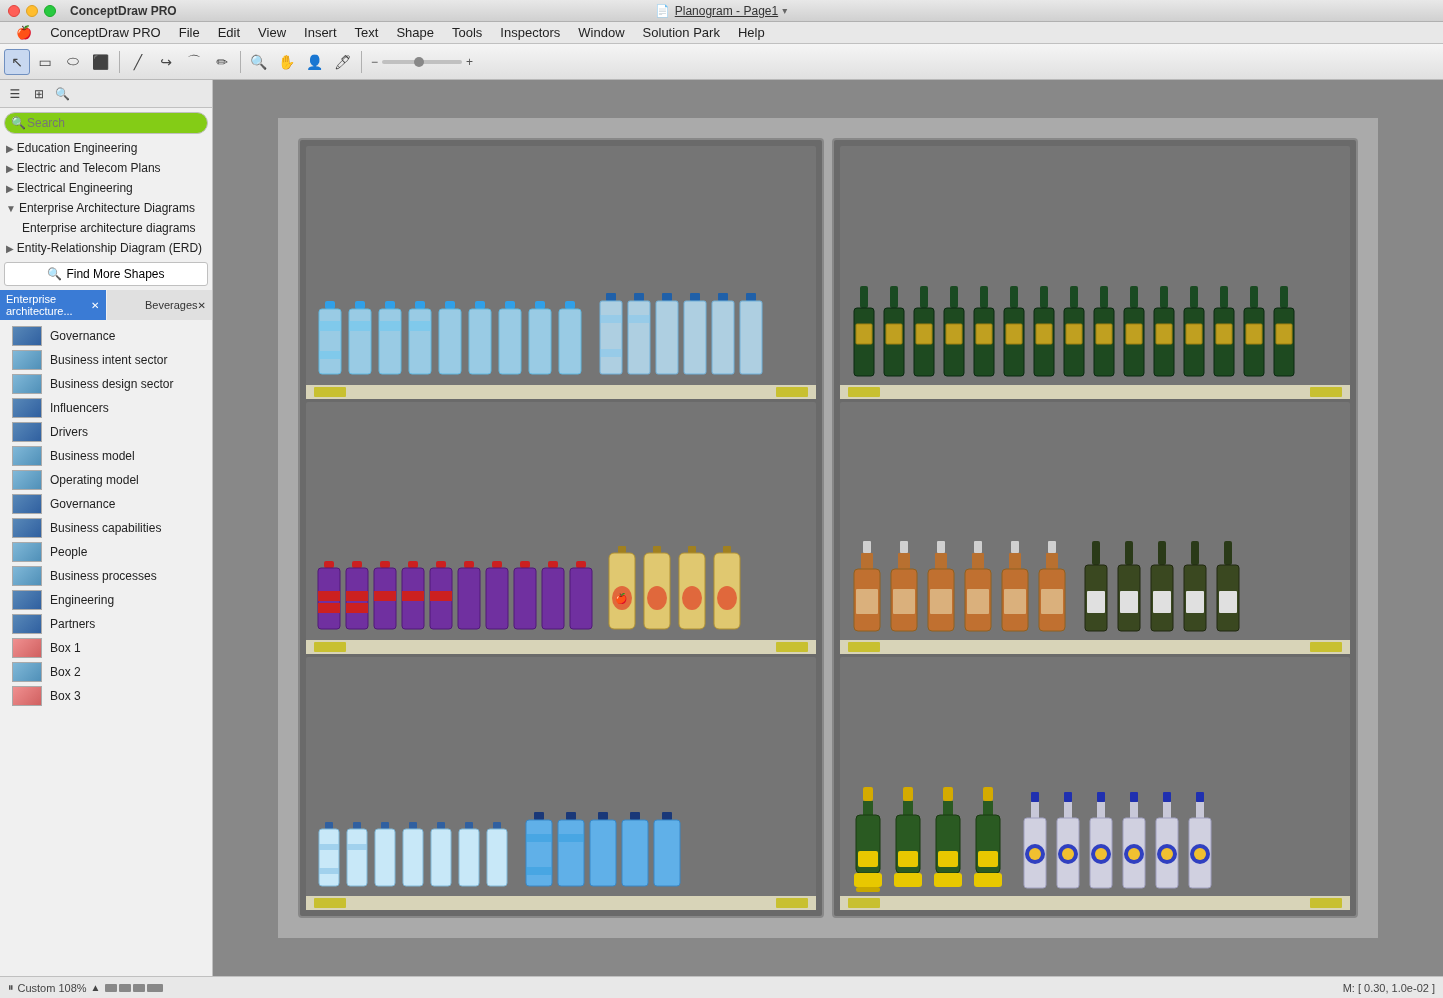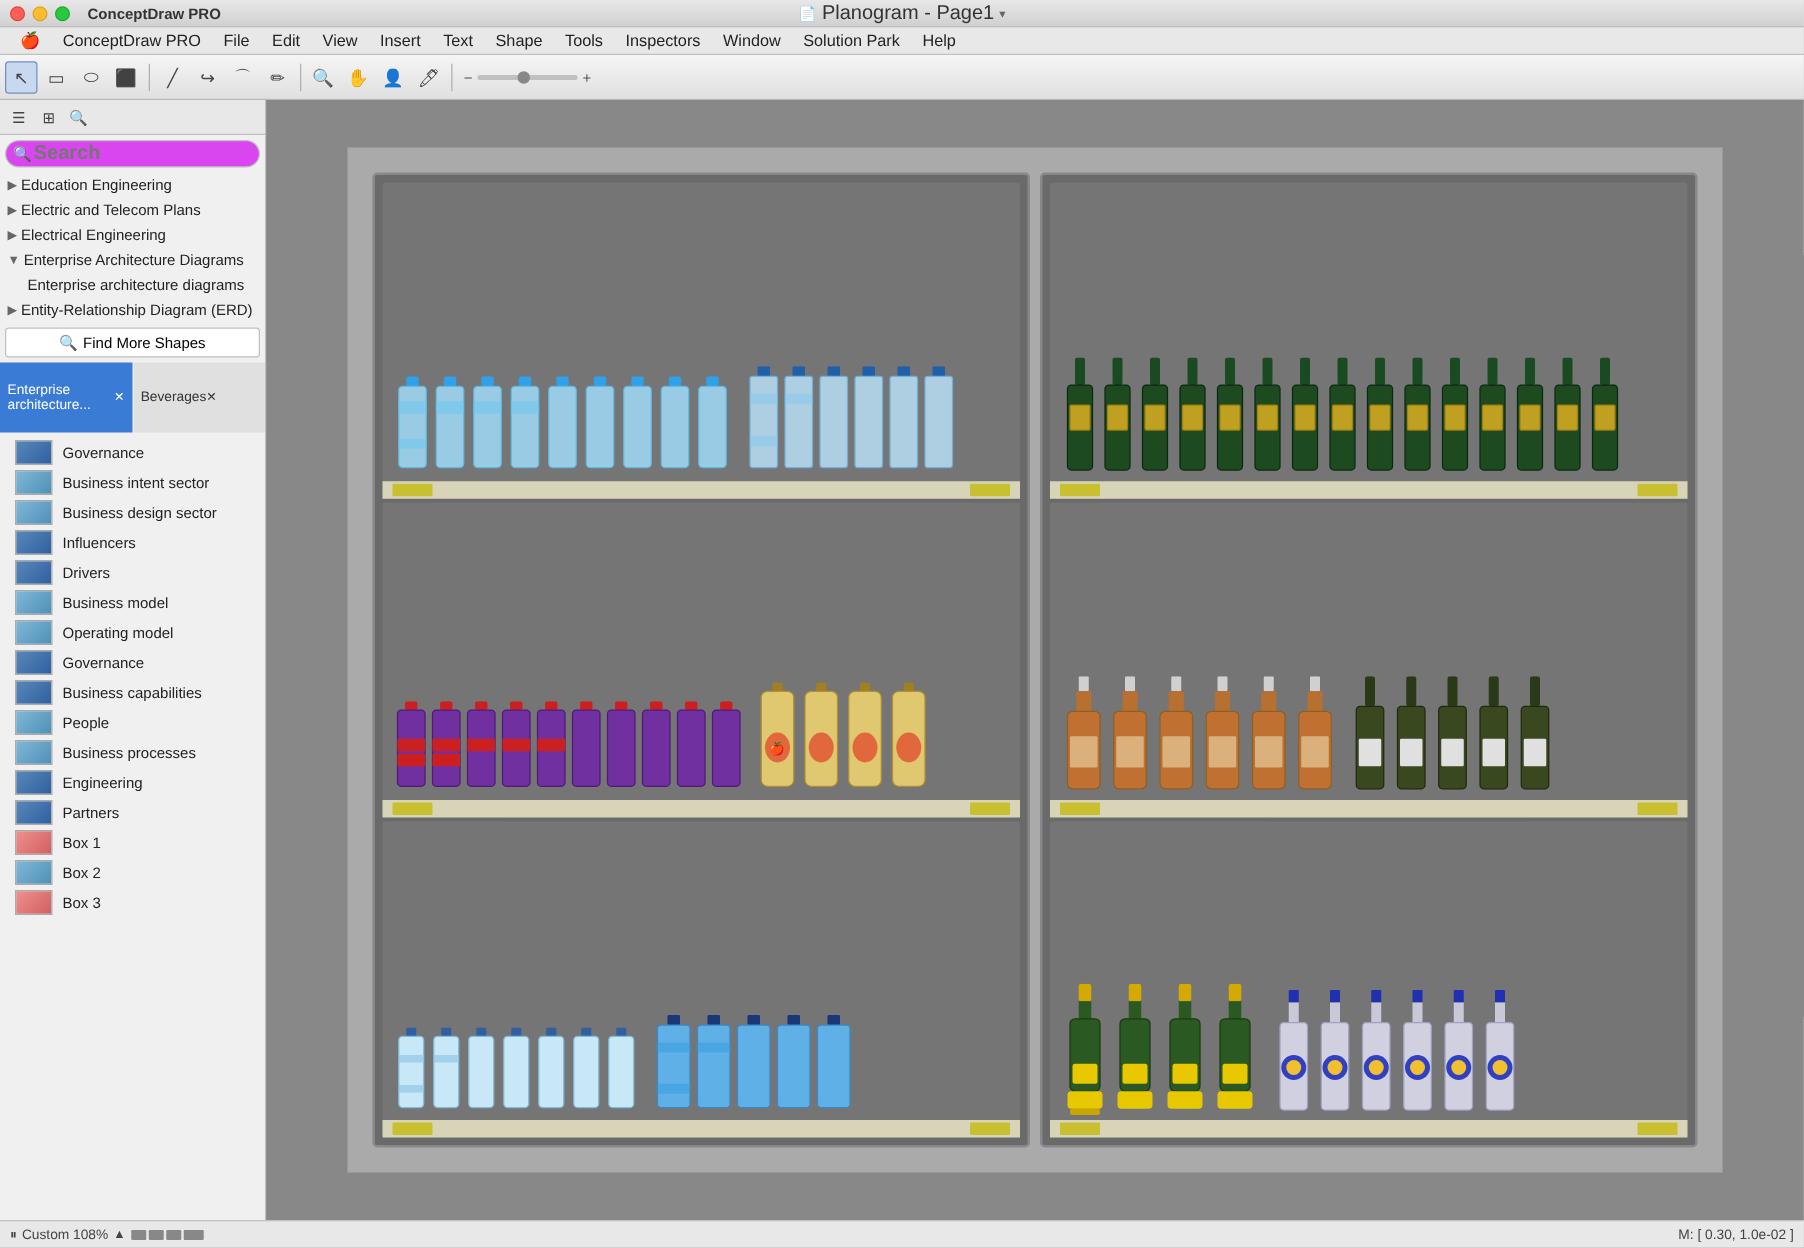--- a/index.html
+++ b/index.html
@@ -28,21 +28,21 @@
     .zoom-thumb { width: 10px; height: 10px; background: #888; border-radius: 50%; position: absolute; top: -3px; left: 40%; }
 
     
     .main-layout { display: flex; height: calc(998px - 22px - 22px - 36px - 22px); }
 
     
     .sidebar { width: 213px; background: #f0f0f0; border-right: 1px solid #c0c0c0; display: flex; flex-direction: column; overflow: hidden; }
     .sidebar-toolbar { height: 28px; background: #e8e8e8; display: flex; align-items: center; padding: 0 4px; gap: 2px; border-bottom: 1px solid #c0c0c0; }
     .sidebar-toolbar-btn { width: 22px; height: 22px; display: flex; align-items: center; justify-content: center; border-radius: 3px; cursor: pointer; font-size: 12px; color: #444; }
     .search-box { margin: 4px; position: relative; }
-    .search-box input { width: 100%; height: 22px; border: 1px solid #c0c0c0; border-radius: 11px; padding: 0 8px 0 22px; font-size: 16px; background: #d946ef; font-weight: bold; }
+    .search-box input { width: 100%; height: 22px; border: 1px solid #c0c0c0; border-radius: 11px; padding: 0 8px 0 22px; font-size: 12px; background: #84cc16; }
     .search-icon { position: absolute; left: 7px; top: 4px; color: #888; font-size: 12px; }
     .sidebar-list { overflow-y: auto; flex: 1; }
     .sidebar-item { padding: 3px 8px 3px 14px; font-size: 12px; color: #222; cursor: pointer; display: flex; align-items: center; }
     .sidebar-item.expandable { padding-left: 6px; }
     .sidebar-item .arrow { margin-right: 3px; font-size: 10px; color: #666; }
     .find-shapes-btn { margin: 4px; height: 24px; background: white; border: 1px solid #c0c0c0; border-radius: 3px; display: flex; align-items: center; justify-content: center; gap: 4px; cursor: pointer; font-size: 12px; }
     .shape-items { display: flex; flex-direction: column; padding: 2px 0; }
     .shape-row { display: flex; align-items: center; padding: 2px 8px 2px 12px; gap: 8px; cursor: pointer; }
     .shape-preview { width: 30px; height: 20px; border: 1px solid #aaa; background: linear-gradient(135deg, #8ab4d8, #5580aa); flex-shrink: 0; }
     .shape-label { font-size: 12px; color: #222; }
@@ -64,21 +64,21 @@
 
 <div class="titlebar">
   <div class="titlebar-left">
     <span class="traffic-light tl-red"></span>
     <span class="traffic-light tl-yellow"></span>
     <span class="traffic-light tl-green"></span>
     <span style="margin-left:8px;font-size:12px;font-weight:600;color:#333;">ConceptDraw PRO</span>
   </div>
   <div class="titlebar-center">
     <span style="color:#c00;font-size:12px;">📄</span>
-    <span style="font-size:16px;color:#333;">Planogram - Page1</span>
+    <span style="font-size:12px;color:#333;text-decoration:underline;">Planogram - Page1</span>
     <span style="font-size:10px;color:#666;">▾</span>
   </div>
   <div style="width:180px;"></div>
 </div>
 
 <div class="menubar">
   <span class="menu-item">🍎</span>
   <span class="menu-item">ConceptDraw PRO</span>
   <span class="menu-item">File</span>
   <span class="menu-item">Edit</span>
@@ -155,25 +155,25 @@
         <span class="arrow">▶</span>
         <span>Entity-Relationship Diagram (ERD)</span>
       </div>
 
       <div class="find-shapes-btn">
         <span style="font-size:12px;">🔍</span>
         <span>Find More Shapes</span>
       </div>
 
       <div style="display:flex;gap:1px;margin-bottom:2px;">
-        <div style="flex:1;background:#3a7bd5;color:white;padding:16px 6px;font-size:11px;display:flex;align-items:center;justify-content:space-between;cursor:pointer;">
+        <div style="flex:1;background:#3a7bd5;color:white;padding:3px 6px;font-size:11px;display:flex;align-items:center;justify-content:space-between;cursor:pointer;">
           <span>Enterprise architecture...</span>
           <span style="font-size:10px;">✕</span>
         </div>
-        <div style="flex:1;background:#e0e0e0;color:#333;padding:3px 6px;font-size:11px;display:flex;align-items:center;justify-content:flex-start;cursor:pointer;">
+        <div style="flex:1;background:#e0e0e0;color:#333;padding:3px 6px;font-size:11px;display:flex;align-items:center;justify-content:flex-end;cursor:pointer;">
           <span>Beverages</span>
           <span style="font-size:10px;">✕</span>
         </div>
       </div>
 
       <div class="shape-items">
         <div class="shape-row">
           <div class="shape-preview sp-blue"></div>
           <span class="shape-label">Governance</span>
         </div>

